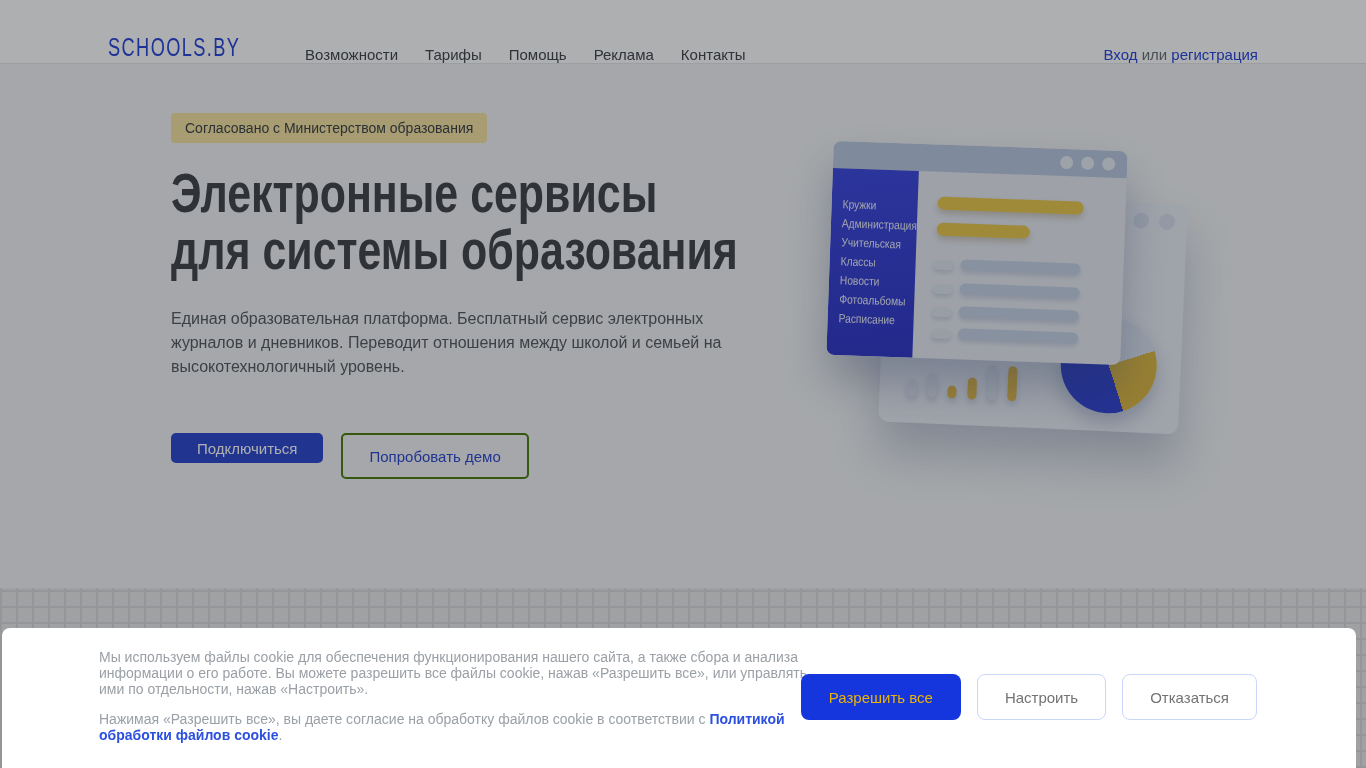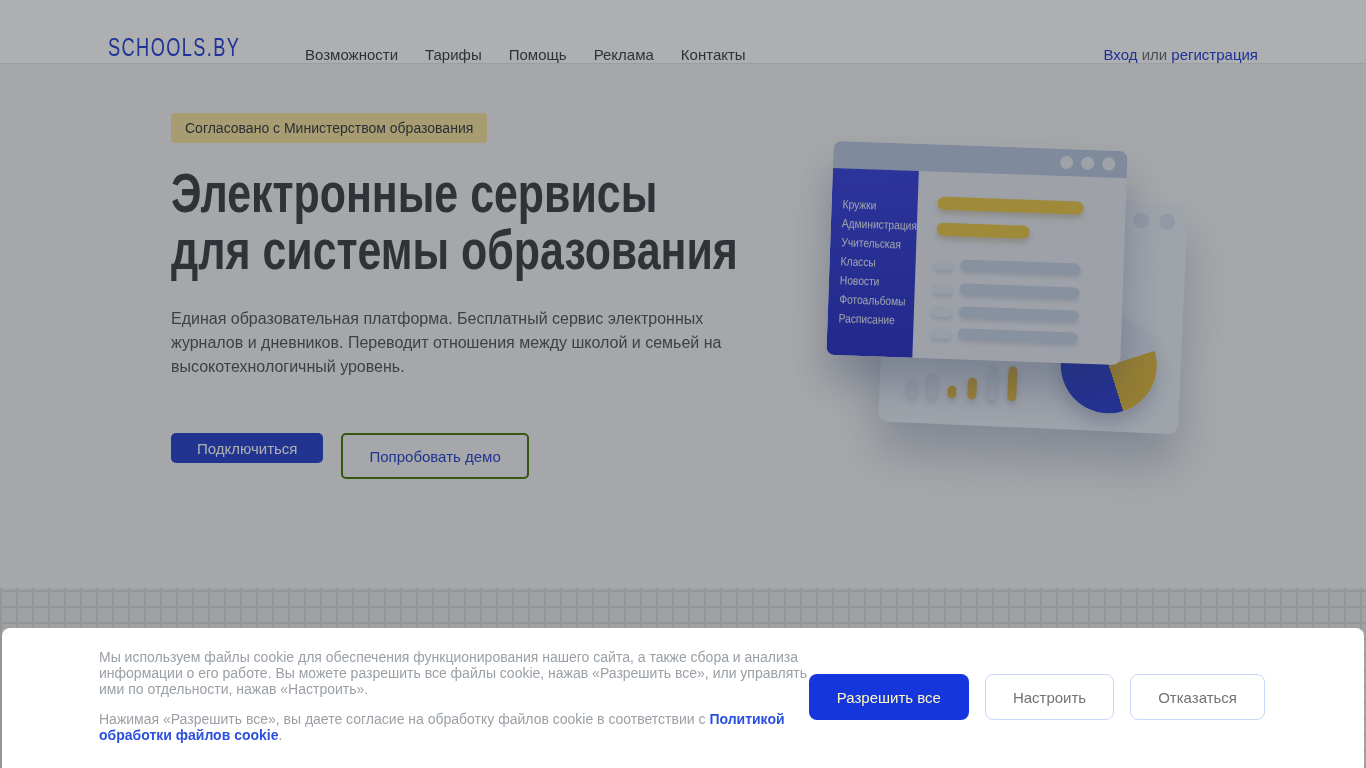--- a/index.html
+++ b/index.html
@@ -79,30 +79,30 @@
     background-color:#e9eaec;
     background-image:
       repeating-linear-gradient(90deg,#d9dadd 0 2px,transparent 2px 16px),
       repeating-linear-gradient(0deg,#d9dadd 0 2px,transparent 2px 16px); }
 
   
   .dim { position:fixed; left:0; top:0; width:1366px; height:768px;
     background:rgba(10,11,14,.33); z-index:5; }
 
   
-  .cookie { position:fixed; left:2px; right:2px; bottom:0; height:140px; background:#ffffff;
+  .cookie { position:fixed; left:2px; right:10px; bottom:0; height:140px; background:#ffffff;
     border-radius:8px 8px 0 0; z-index:10; }
   .cookie-text { position:absolute; left:97px; top:21px; width:715px;
     font-size:14px; line-height:16px; color:#9aa0a6; }
   .cookie-text p + p { margin-top:14px; }
   .cookie-link { color:#2b50e0; font-weight:700; cursor:pointer; }
   .cookie-btns { position:absolute; right:99px; top:46px; display:flex; gap:16px; }
   .cbtn { height:46px; border-radius:8px; font-size:15px; cursor:pointer;
     font-family:inherit; }
-  .cbtn.accept { background:#1536dd; color:#fef9c3; border:none; padding:0 28px; }
+  .cbtn.accept { background:#1536dd; color:#eab308; border:none; padding:0 28px; }
   .cbtn.ghost { background:#fff; color:#737373; border:1px solid #c9d7f8; padding:0 27px; }
 </style>
 </head>
 <body>
 
 <div class="page">
 
   <header class="topnav">
     <span class="logo">SCHOOLS.BY</span>
     <nav class="navlinks">

